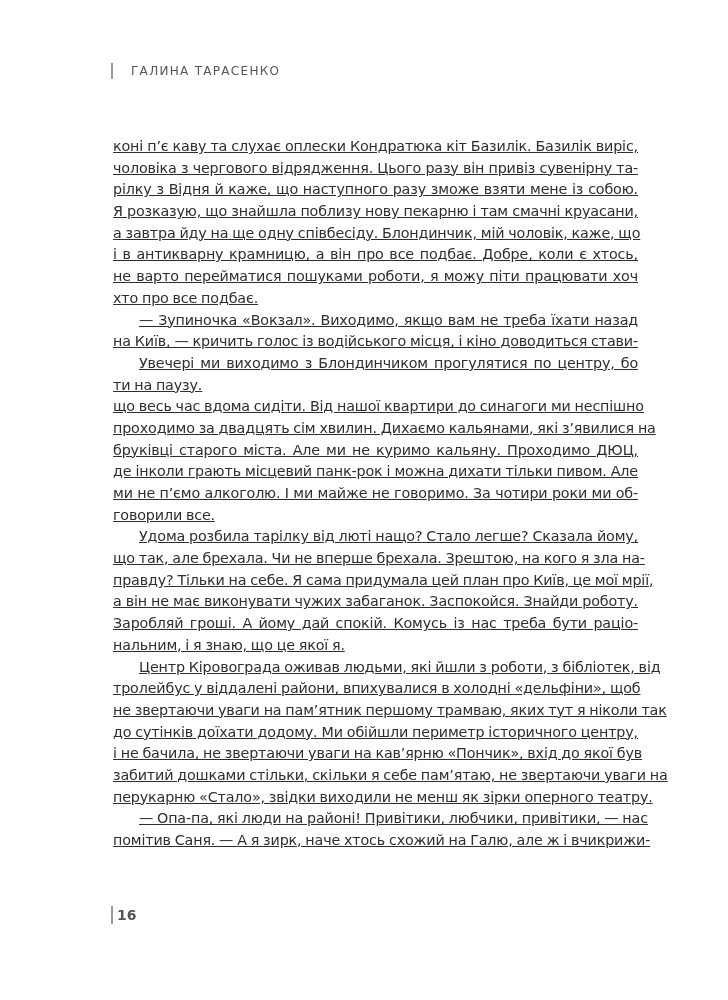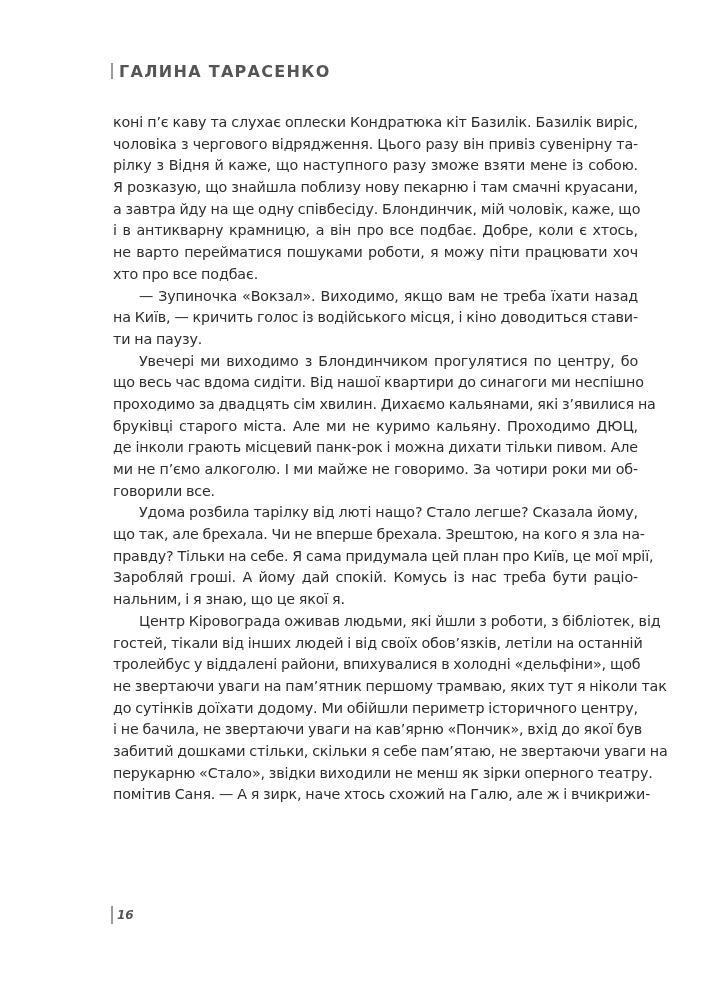--- a/index.html
+++ b/index.html
@@ -23,31 +23,33 @@
       display: flex;
       align-items: center;
     }
     .head-bar {
       width: 2px;
       height: 16px;
       background: #9a9a9a;
       margin-right: 6px;
     }
     .head-text {
-      font-size: 16px;
+      font-size: 12px;
       letter-spacing: 1.3px;
       color: #555;
-      font-weight: bold;
+      font-weight: normal;
       text-transform: uppercase;
+      margin-left: 12px;
     }
     .body-text {
       position: absolute;
       left: 113px;
-      top: 112px;
+      top: 136px;
       width: 525px;
+      text-decoration: underline;
     }
     .line {
       display: block;
       height: 21.7px;
       line-height: 21.7px;
       font-size: 14.3px;
       white-space: nowrap;
       text-align: justify;
       text-align-last: justify;
       letter-spacing: -0.15px;
@@ -67,24 +69,23 @@
       display: flex;
       align-items: center;
     }
     .folio-bar {
       width: 2px;
       height: 18px;
       background: #9a9a9a;
       margin-right: 4px;
     }
     .folio-num {
-      font-size: 12px;
+      font-size: 14px;
       color: #555;
       font-weight: bold;
-      font-style: italic;
     }
   </style>
 </head>
 <body>
 
 <div class="running-head">
   <span class="head-bar"></span>
   <span class="head-text">Галина Тарасенко</span>
 </div>
 
@@ -92,40 +93,41 @@
     <span class="line">коні п’є каву та слухає оплески Кондратюка кіт Базилік. Базилік виріс,</span>
     <span class="line">чоловіка з чергового відрядження. Цього разу він привіз сувенірну та-</span>
     <span class="line">рілку з Відня й каже, що наступного разу зможе взяти мене із собою.</span>
     <span class="line">Я розказую, що знайшла поблизу нову пекарню і там смачні круасани,</span>
     <span class="line">а завтра йду на ще одну співбесіду. Блондинчик, мій чоловік, каже, що</span>
     <span class="line">і в антикварну крамницю, а він про все подбає. Добре, коли є хтось,</span>
     <span class="line">не варто перейматися пошуками роботи, я можу піти працювати хоч</span>
     <span class="line last">хто про все подбає.</span>
     <span class="line indent">— Зупиночка «Вокзал». Виходимо, якщо вам не треба їхати назад</span>
     <span class="line">на Київ, — кричить голос із водійського місця, і кіно доводиться стави-</span>
+    <span class="line indent">Увечері ми виходимо з Блондинчиком прогулятися по центру, бо</span>
     <span class="line last">ти на паузу.</span>
-    <span class="line indent">Увечері ми виходимо з Блондинчиком прогулятися по центру, бо</span>
     <span class="line">що весь час вдома сидіти. Від нашої квартири до синагоги ми неспішно</span>
     <span class="line">проходимо за двадцять сім хвилин. Дихаємо кальянами, які з’явилися на</span>
     <span class="line">бруківці старого міста. Але ми не куримо кальяну. Проходимо ДЮЦ,</span>
     <span class="line">де інколи грають місцевий панк-рок і можна дихати тільки пивом. Але</span>
     <span class="line">ми не п’ємо алкоголю. І ми майже не говоримо. За чотири роки ми об-</span>
     <span class="line last">говорили все.</span>
     <span class="line indent">Удома розбила тарілку від люті нащо? Стало легше? Сказала йому,</span>
     <span class="line">що так, але брехала. Чи не вперше брехала. Зрештою, на кого я зла на-</span>
     <span class="line">правду? Тільки на себе. Я сама придумала цей план про Київ, це мої мрії,</span>
+    <span class="line">а він не має виконувати чужих забаганок. Заспокойся. Знайди роботу.</span>
     <span class="line">Заробляй гроші. А йому дай спокій. Комусь із нас треба бути раціо-</span>
     <span class="line last">нальним, і я знаю, що це якої я.</span>
     <span class="line indent">Центр Кіровограда оживав людьми, які йшли з роботи, з бібліотек, від</span>
-    <span class="line">гостей, тікали від інших людей і від своїх обов’язків, летіли на останній</span>
     <span class="line">тролейбус у віддалені райони, впихувалися в холодні «дельфіни», щоб</span>
     <span class="line">не звертаючи уваги на пам’ятник першому трамваю, яких тут я ніколи так</span>
     <span class="line">до сутінків доїхати додому. Ми обійшли периметр історичного центру,</span>
     <span class="line">і не бачила, не звертаючи уваги на кав’ярню «Пончик», вхід до якої був</span>
     <span class="line">забитий дошками стільки, скільки я себе пам’ятаю, не звертаючи уваги на</span>
     <span class="line last">перукарню «Стало», звідки виходили не менш як зірки оперного театру.</span>
+    <span class="line indent">— Опа-па, які люди на районі! Привітики, любчики, привітики, — нас</span>
     <span class="line">помітив Саня. — А я зирк, наче хтось схожий на Галю, але ж і вчикрижи-</span>
   </div>
 
 <div class="folio">
   <span class="folio-bar"></span>
   <span class="folio-num">16</span>
 </div>
 
 </body></html>

